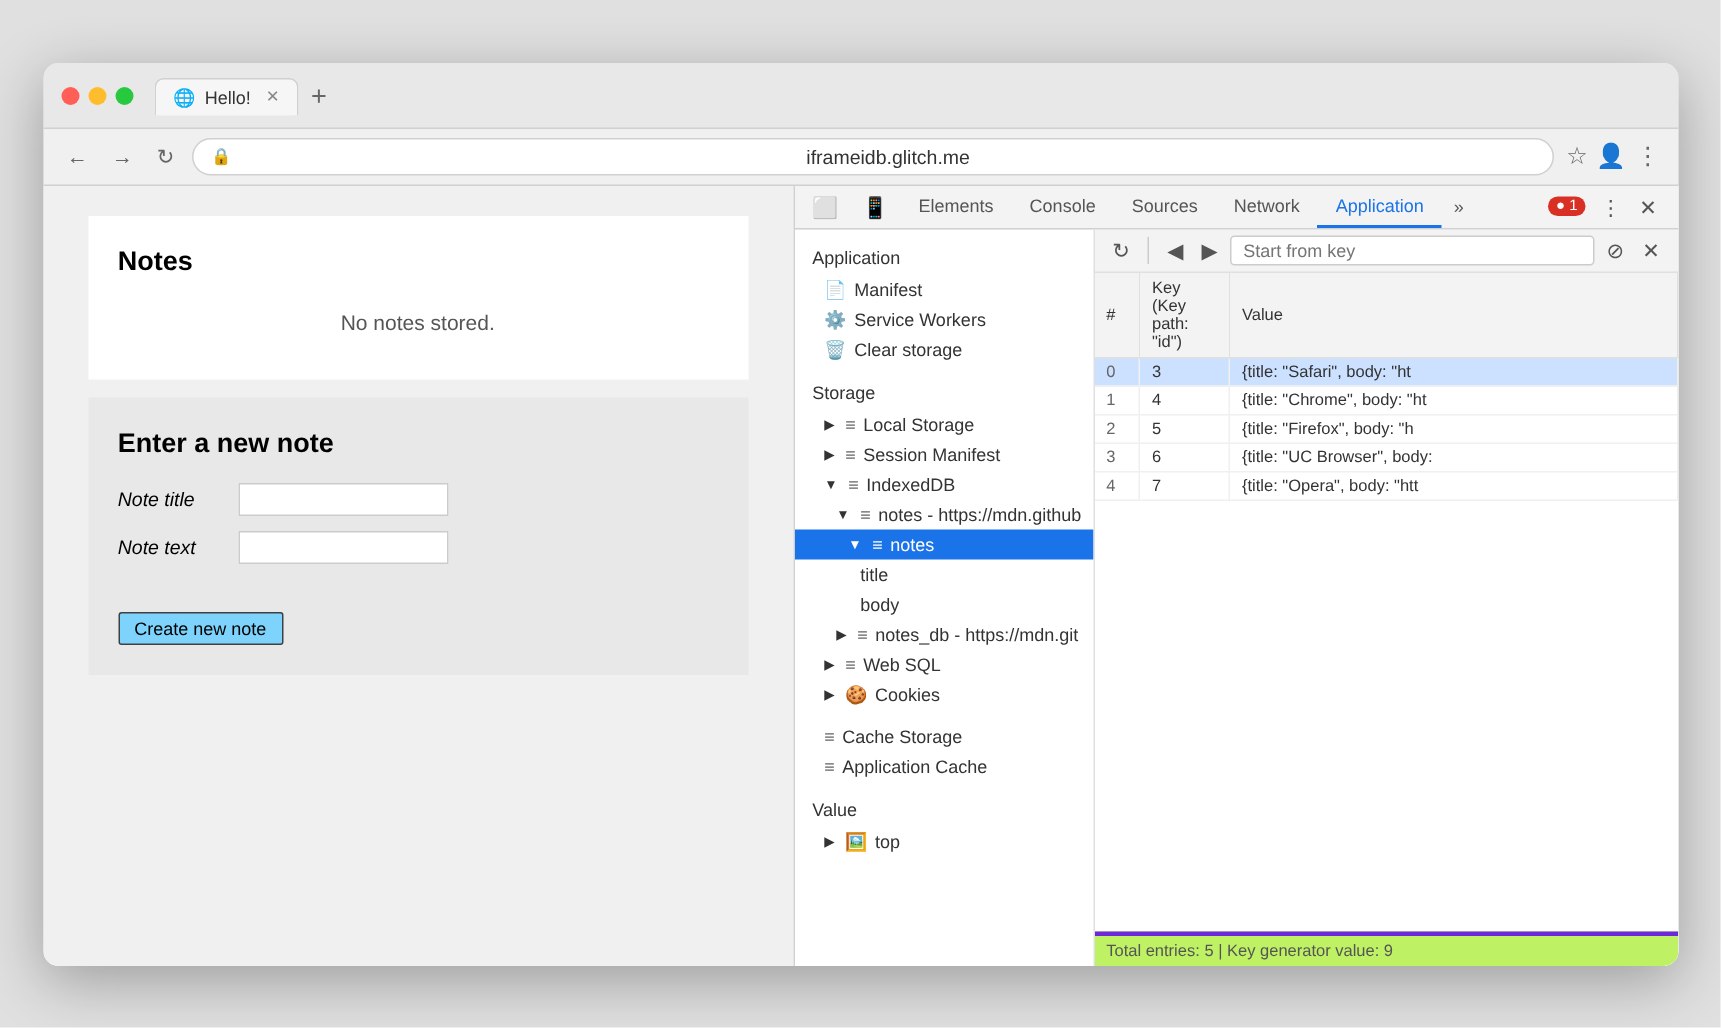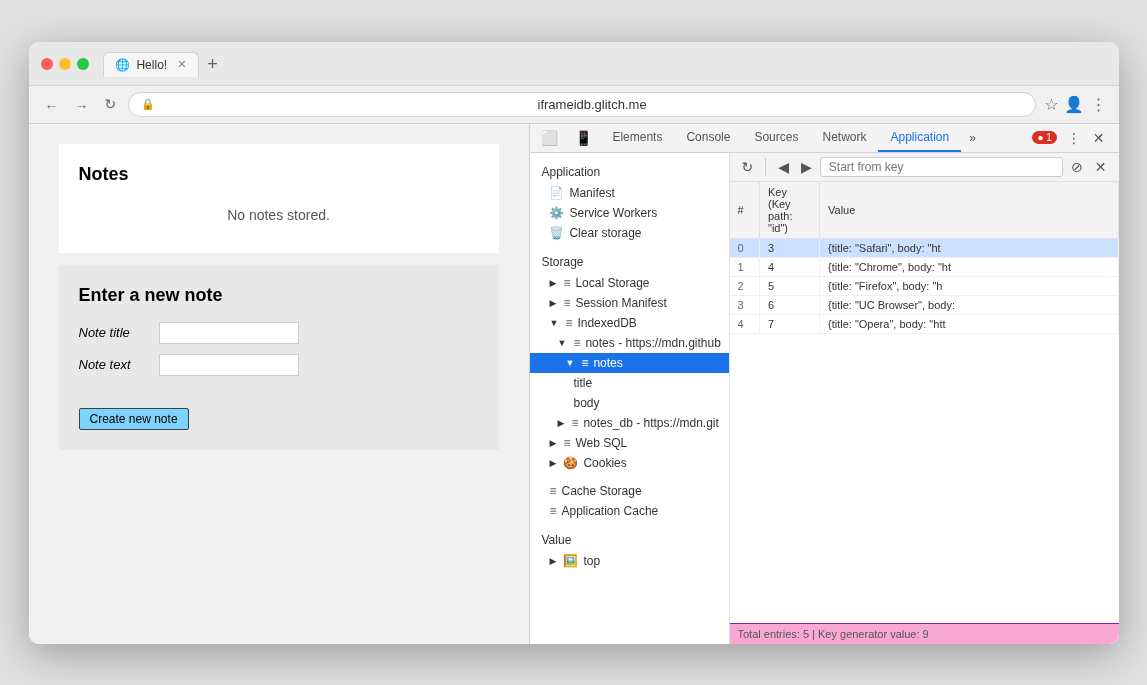--- a/index.html
+++ b/index.html
@@ -325,25 +325,25 @@
       border-right: 1px solid #f0f0f0;
       font-size: 11px;
       color: #333;
     }
     tr.row-selected td { background: #cce0ff; }
     .td-num { color: #666; width: 30px; }
     .td-key { width: 60px; }
 
     
     .devtools-status {
-      border-top: 1px solid #6d28d9;
+      border-top: 3px solid #6d28d9;
       padding: 4px 8px;
       font-size: 11px;
       color: #555;
-      background: #f9a8d4;
+      background: #bef264;
     }
   </style>
 </head>
 <body>
 
 <div class="browser-window">
 
   <div class="title-bar">
     <div class="traffic-lights">
       <div class="tl tl-red"></div>

